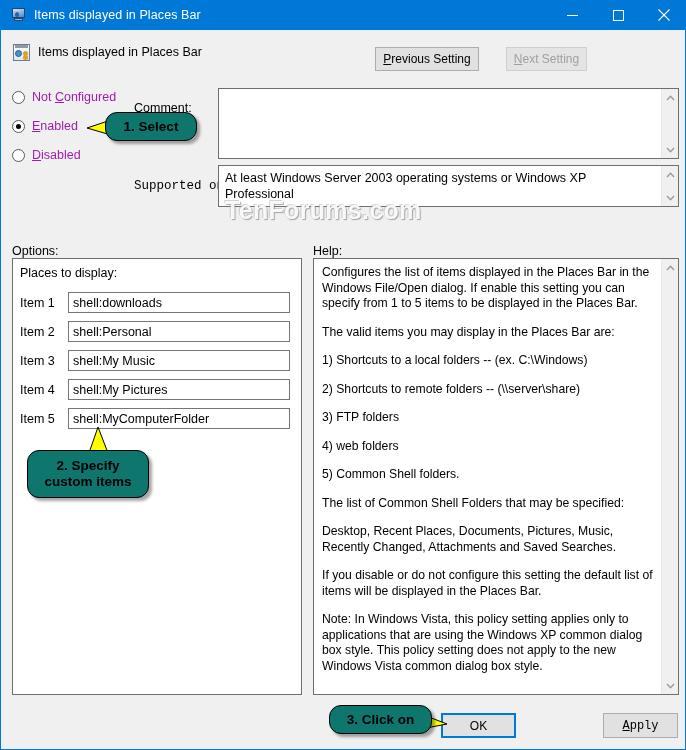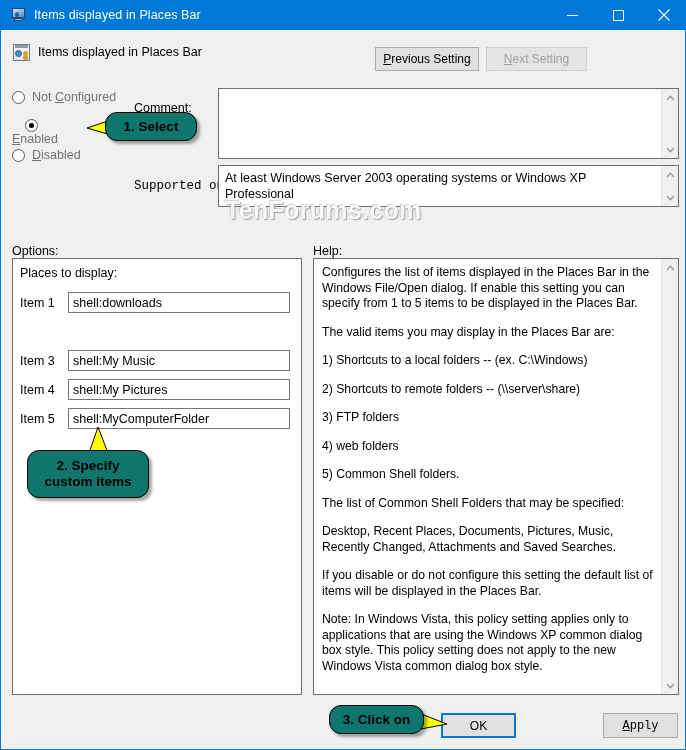--- a/index.html
+++ b/index.html
@@ -95,31 +95,31 @@
     font-size: 12px; color: #000;
     background: #e1e1e1;
     border: 1px solid #adadad;
     display: flex; align-items: center; justify-content: center;
     cursor: default; user-select: none;
   }
   .btn.disabled { color: #a0a0a0; border-color: #cfcfcf; background: #e4e4e4; }
   .btn u { text-decoration: underline; }
 
   #prev-setting-btn { position: absolute; left: 374px; top: 47px; width: 104px; height: 24px; }
-  #next-setting-btn { position: absolute; left: 485px; top: 47px; width: 101px; height: 24px; text-align: right; }
+  #next-setting-btn { position: absolute; left: 505px; top: 47px; width: 81px; height: 24px; text-align: right; }
 
   
   .radio-row {
     position: absolute; left: 11px;
     display: flex; align-items: center;
-    font-size: 12.5px; color: #737373;
+    font-size: 12.5px; color: #a21caf;
     white-space: nowrap;
   }
   #radio-not-configured { top: 90px; }
-  #radio-enabled        { top: 119px; flex-direction: column; }
+  #radio-enabled        { top: 119px; }
   #radio-disabled       { top: 148px; }
   .radio-mark {
     width: 13px; height: 13px; border-radius: 50%;
     border: 1px solid #5a5a5a; background: #fff;
     margin-right: 7px; position: relative; flex: none;
   }
   .radio-mark.checked:after {
     content: ""; position: absolute;
     left: 3px; top: 3px; width: 5px; height: 5px;
     border-radius: 50%; background: #000;
@@ -207,21 +207,21 @@
     border: 1px solid #000;
     border-radius: 12px;
     font-weight: bold; font-size: 13.5px; color: #000;
     display: flex; align-items: center; justify-content: center;
     text-align: center; line-height: 16px;
     box-shadow: 3px 3px 3px rgba(0,0,0,.35);
     z-index: 40;
   }
   #callout-select  { left: 104px; top: 112px; width: 92px; height: 29px; }
   #callout-specify { left: 26px;  top: 450px; width: 122px; height: 48px; }
-  #callout-click   { left: 328px; top: 705px; width: 95px; height: 29px; }
+  #callout-click   { left: 328px; top: 705px; width: 103px; height: 29px; }
 
   .tail { position: absolute; z-index: 39; }
   #tail-select {
     left: 86px; top: 118px; width: 24px; height: 19px;
   }
   #tail-specify {
     left: 86px; top: 427px; width: 22px; height: 28px;
   }
   #tail-click {
     left: 418px; top: 712px; width: 28px; height: 19px;
@@ -329,20 +329,24 @@
   </div>
 
   <div class="field-label" id="options-label">Options:</div>
   <div class="field-label" id="help-label">Help:</div>
 
   <div class="panel" id="options-panel">
     <div class="places-title">Places to display:</div>
     <div class="item-row" style="top:33px">
       <span class="item-label">Item 1</span>
       <input class="item-input" type="text" value="shell:downloads" style="">
+    </div>
+    <div class="item-row" style="top:62px">
+      <span class="item-label">Item 2</span>
+      <input class="item-input" type="text" value="shell:Personal" style="">
     </div>
     <div class="item-row" style="top:91px">
       <span class="item-label">Item 3</span>
       <input class="item-input" type="text" value="shell:My Music" style="">
     </div>
     <div class="item-row" style="top:120px">
       <span class="item-label">Item 4</span>
       <input class="item-input" type="text" value="shell:My Pictures" style="">
     </div>
     <div class="item-row" style="top:149px">

